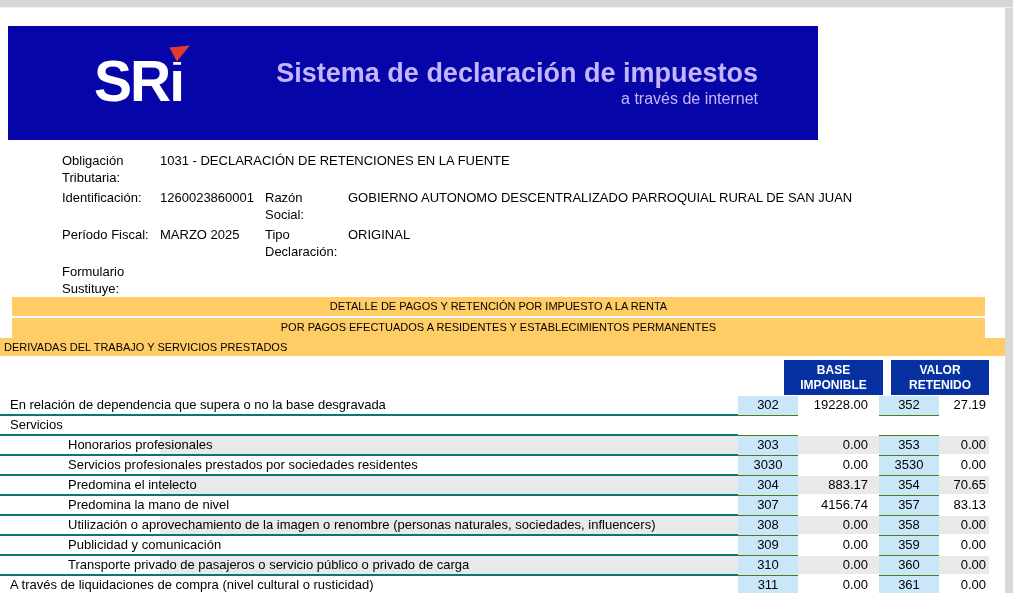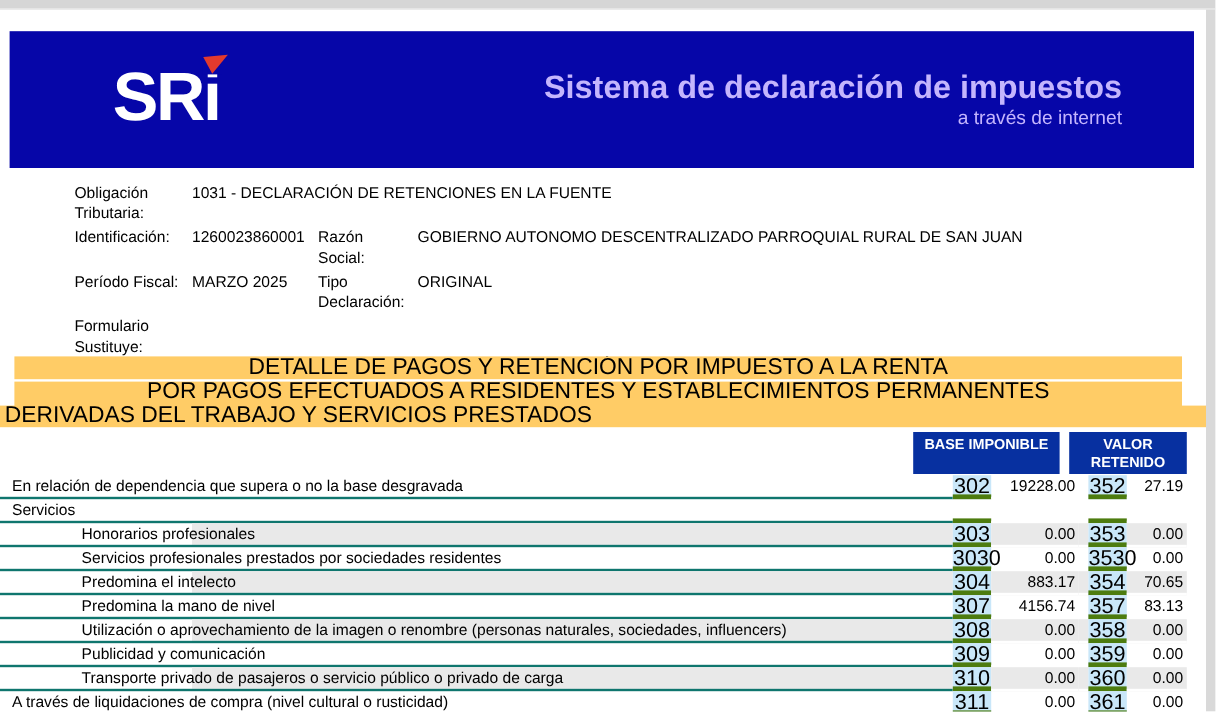--- a/index.html
+++ b/index.html
@@ -5,63 +5,63 @@
   html,body{margin:0;padding:0;}
   body{width:1013px;height:593px;overflow:hidden;background:#fff;
        font-family:"Liberation Sans",sans-serif;color:#000;}
   #page{position:relative;width:1013px;height:593px;overflow:hidden;background:#fff;}
 
   .top-strip{position:absolute;top:0;left:0;right:0;height:7px;background:#d6d6d6;
              border-bottom:1px solid #efefef;}
   .right-gutter{position:absolute;top:8px;right:0;width:8px;bottom:0;background:#d9d9d9;}
 
   
-  .banner{position:absolute;left:8px;top:26px;width:987px;height:114px;background:#0606a8;}
+  .banner{position:absolute;left:8px;top:26px;width:810px;height:114px;background:#0606a8;}
   .logo{position:absolute;left:86px;top:18px;font-size:57px;font-weight:bold;
         color:#fff;letter-spacing:-2px;line-height:74px;}
   .logo-wrap{position:relative;display:inline-block;}
   .dot-cover{position:absolute;top:3px;right:-2px;width:16px;height:15px;background:#0606a8;}
   .logo-accent{position:absolute;top:-2px;right:-8px;width:0;height:0;
         border-top:8px solid transparent;border-bottom:8px solid transparent;
         border-left:19px solid #e23a2e;transform:rotate(-28deg);}
   .title-block{position:absolute;top:30px;right:60px;text-align:right;color:#c4b5fd;}
   .title-main{font-size:27px;font-weight:bold;line-height:34px;white-space:nowrap;}
   .title-sub{font-size:16px;line-height:18px;}
 
   
   .meta{position:absolute;left:62px;top:152px;right:40px;display:grid;
         grid-template-columns:98px 105px 83px auto;row-gap:3px;
         font-size:13px;line-height:17px;}
   .meta .span-rest{grid-column:2/5;}
   .mcell{padding-right:4px;}
 
   
-  .band{position:absolute;background:#ffcc66;font-size:19px;line-height:19px;
+  .band{position:absolute;background:#ffcc66;font-size:11px;line-height:19px;
         text-align:center;overflow:hidden;white-space:nowrap;}
   .band1{left:12px;right:28px;top:297px;height:19px;}
   .band2{left:12px;right:28px;top:318px;height:34px;line-height:18px;}
   .band3{left:0;right:8px;top:338px;height:18px;line-height:18px;
          text-align:left;padding-left:4px;}
 
   
   .thead{position:absolute;top:360px;left:0;width:989px;height:35px;display:flex;}
   .thead .spacer{flex:1;}
   .th{background:#0730a0;color:#fff;font-weight:bold;font-size:12px;text-align:center;
       line-height:15px;padding-top:3px;box-sizing:border-box;height:35px;}
-  .th1{width:122px;}
+  .th1{width:99px;}
   .th2{width:98px;margin-left:8px;}
 
   .tbody{position:absolute;top:396px;left:0;width:989px;}
   .trow{display:flex;height:20px;}
   .lbl{flex:1;font-size:13px;line-height:18px;padding-left:10px;white-space:nowrap;
        overflow:hidden;box-sizing:border-box;border-bottom:2px solid #0f766e;}
   .indent .lbl{padding-left:68px;}
   .shaded .lbl{background:linear-gradient(90deg,transparent 160px,#e9e9e9 160px);}
-  .code{width:32px;background:#c9e7f9;text-align:center;font-size:18px;line-height:18px;
-        box-sizing:border-box;border-bottom:4px solid #4d7c0f;}
+  .code{width:60px;background:#c9e7f9;text-align:center;font-size:13px;line-height:18px;
+        box-sizing:border-box;border-bottom:1px solid #4d7c0f;}
   .code.blank{background:transparent;}
   .val{width:73px;text-align:right;font-size:13px;line-height:18px;padding-right:3px;
        box-sizing:border-box;border-bottom:2px solid #fff;}
   .val2{width:50px;}
   .gapcell{width:8px;box-sizing:border-box;border-bottom:2px solid #fff;}
   .shaded .val,.shaded .gapcell{background:#e9e9e9;}
 </style>
 </head>
 <body>
 

